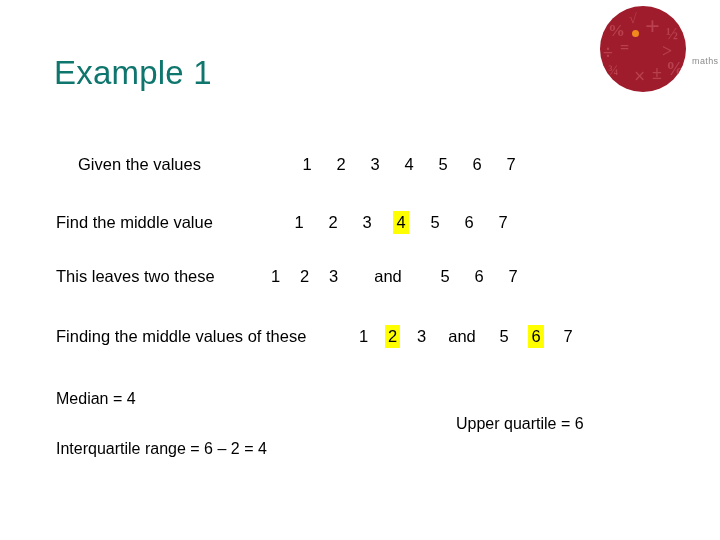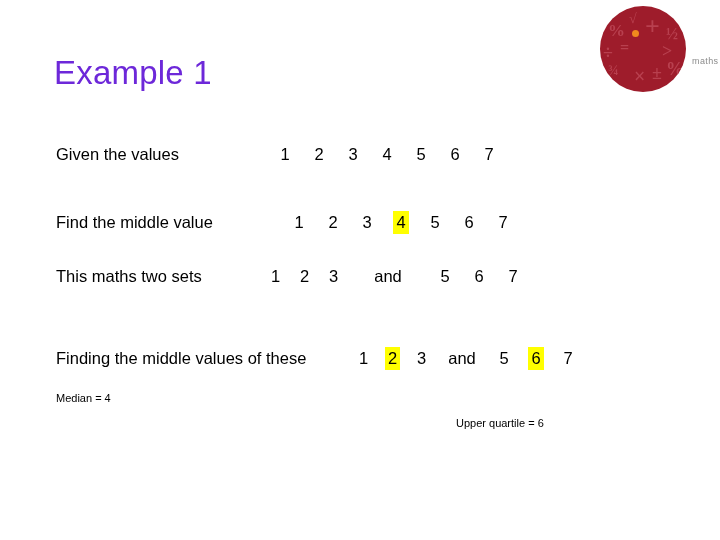--- a/index.html
+++ b/index.html
@@ -98,34 +98,34 @@
     z-index: 5;
   }
 
   
   .title {
     position: absolute;
     left: 54px;
     top: 54px;
     font-size: 33px;
     font-weight: normal;
-    color: #6d28d9;
+    color: #0f766e;
     letter-spacing: 0.2px;
     white-space: nowrap;
   }
 
   
   .row {
     position: absolute;
     left: 56px;
     font-size: 16.5px;
     white-space: nowrap;
     line-height: 1;
   }
-  .row-1 { top: 146px; }
+  .row-1 { top: 156px; margin-left: 22px; }
   .row-2 { top: 214px; }
   .row-3 { top: 268px; }
   .row-4 { top: 328px; }
 
   .lbl { display: inline-block; }
 
   .nums { display: inline-block; }
   .n {
     display: inline-block;
     text-align: center;
@@ -144,31 +144,31 @@
   .row-2 .lbl { width: 226px; }
   .row-2 .n  { width: 34px; }
 
   
   .row-3 .lbl  { width: 205px; }
   .row-3 .n    { width: 29px; }
   .row-3 .andw { display:inline-block; width: 80px; text-align:center; }
   .row-3 .n2   { width: 34px; display:inline-block; text-align:center; }
 
   
-  .row-4 .lbl  { width: 293px; margin-top: 22px; }
+  .row-4 .lbl  { width: 293px; }
   .row-4 .n    { width: 29px; }
   .row-4 .andw { display:inline-block; width: 52px; text-align:center; }
   .row-4 .n2   { width: 32px; display:inline-block; text-align:center; }
 
   
   .results {
     position: absolute;
     left: 56px;
     top: 386px;
-    font-size: 11px;
+    font-size: 16px;
     line-height: 25px;
     white-space: nowrap;
   }
   .res-line { position: relative; height: 25px; }
   .res-right {
     position: absolute;
     left: 400px;
     top: 0;
   }
 </style>
@@ -201,29 +201,32 @@
 
   <div class="row row-1">
     <span class="lbl">Given the values</span><span class="nums"><span class="n">1</span><span class="n">2</span><span class="n">3</span><span class="n">4</span><span class="n">5</span><span class="n">6</span><span class="n">7</span></span>
   </div>
 
   <div class="row row-2">
     <span class="lbl">Find the middle value</span><span class="nums"><span class="n">1</span><span class="n">2</span><span class="n">3</span><span class="n"><span class="hl">4</span></span><span class="n">5</span><span class="n">6</span><span class="n">7</span></span>
   </div>
 
   <div class="row row-3">
-    <span class="lbl">This maths two sets</span><span class="nums"><span class="n">1</span><span class="n">2</span><span class="n">3</span></span><span class="andw">and</span><span class="nums"><span class="n2">5</span><span class="n2">6</span><span class="n2">7</span></span>
+    <span class="lbl">This leaves two these</span><span class="nums"><span class="n">1</span><span class="n">2</span><span class="n">3</span></span><span class="andw">and</span><span class="nums"><span class="n2">5</span><span class="n2">6</span><span class="n2">7</span></span>
   </div>
 
   <div class="row row-4">
     <span class="lbl">Finding the middle values of these</span><span class="nums"><span class="n">1</span><span class="n"><span class="hl">2</span></span><span class="n">3</span></span><span class="andw">and</span><span class="nums"><span class="n2">5</span><span class="n2"><span class="hl">6</span></span><span class="n2">7</span></span>
   </div>
 
   <div class="results">
     <div class="res-line">
       <span>Median = 4</span>
     </div>
     <div class="res-line">
       <span class="res-right">Upper quartile = 6</span>
     </div>
+    <div class="res-line">
+      <span>Interquartile range  =  6 – 2 =  4</span>
+    </div>
   </div>
 
 </div>
 
 </body></html>

